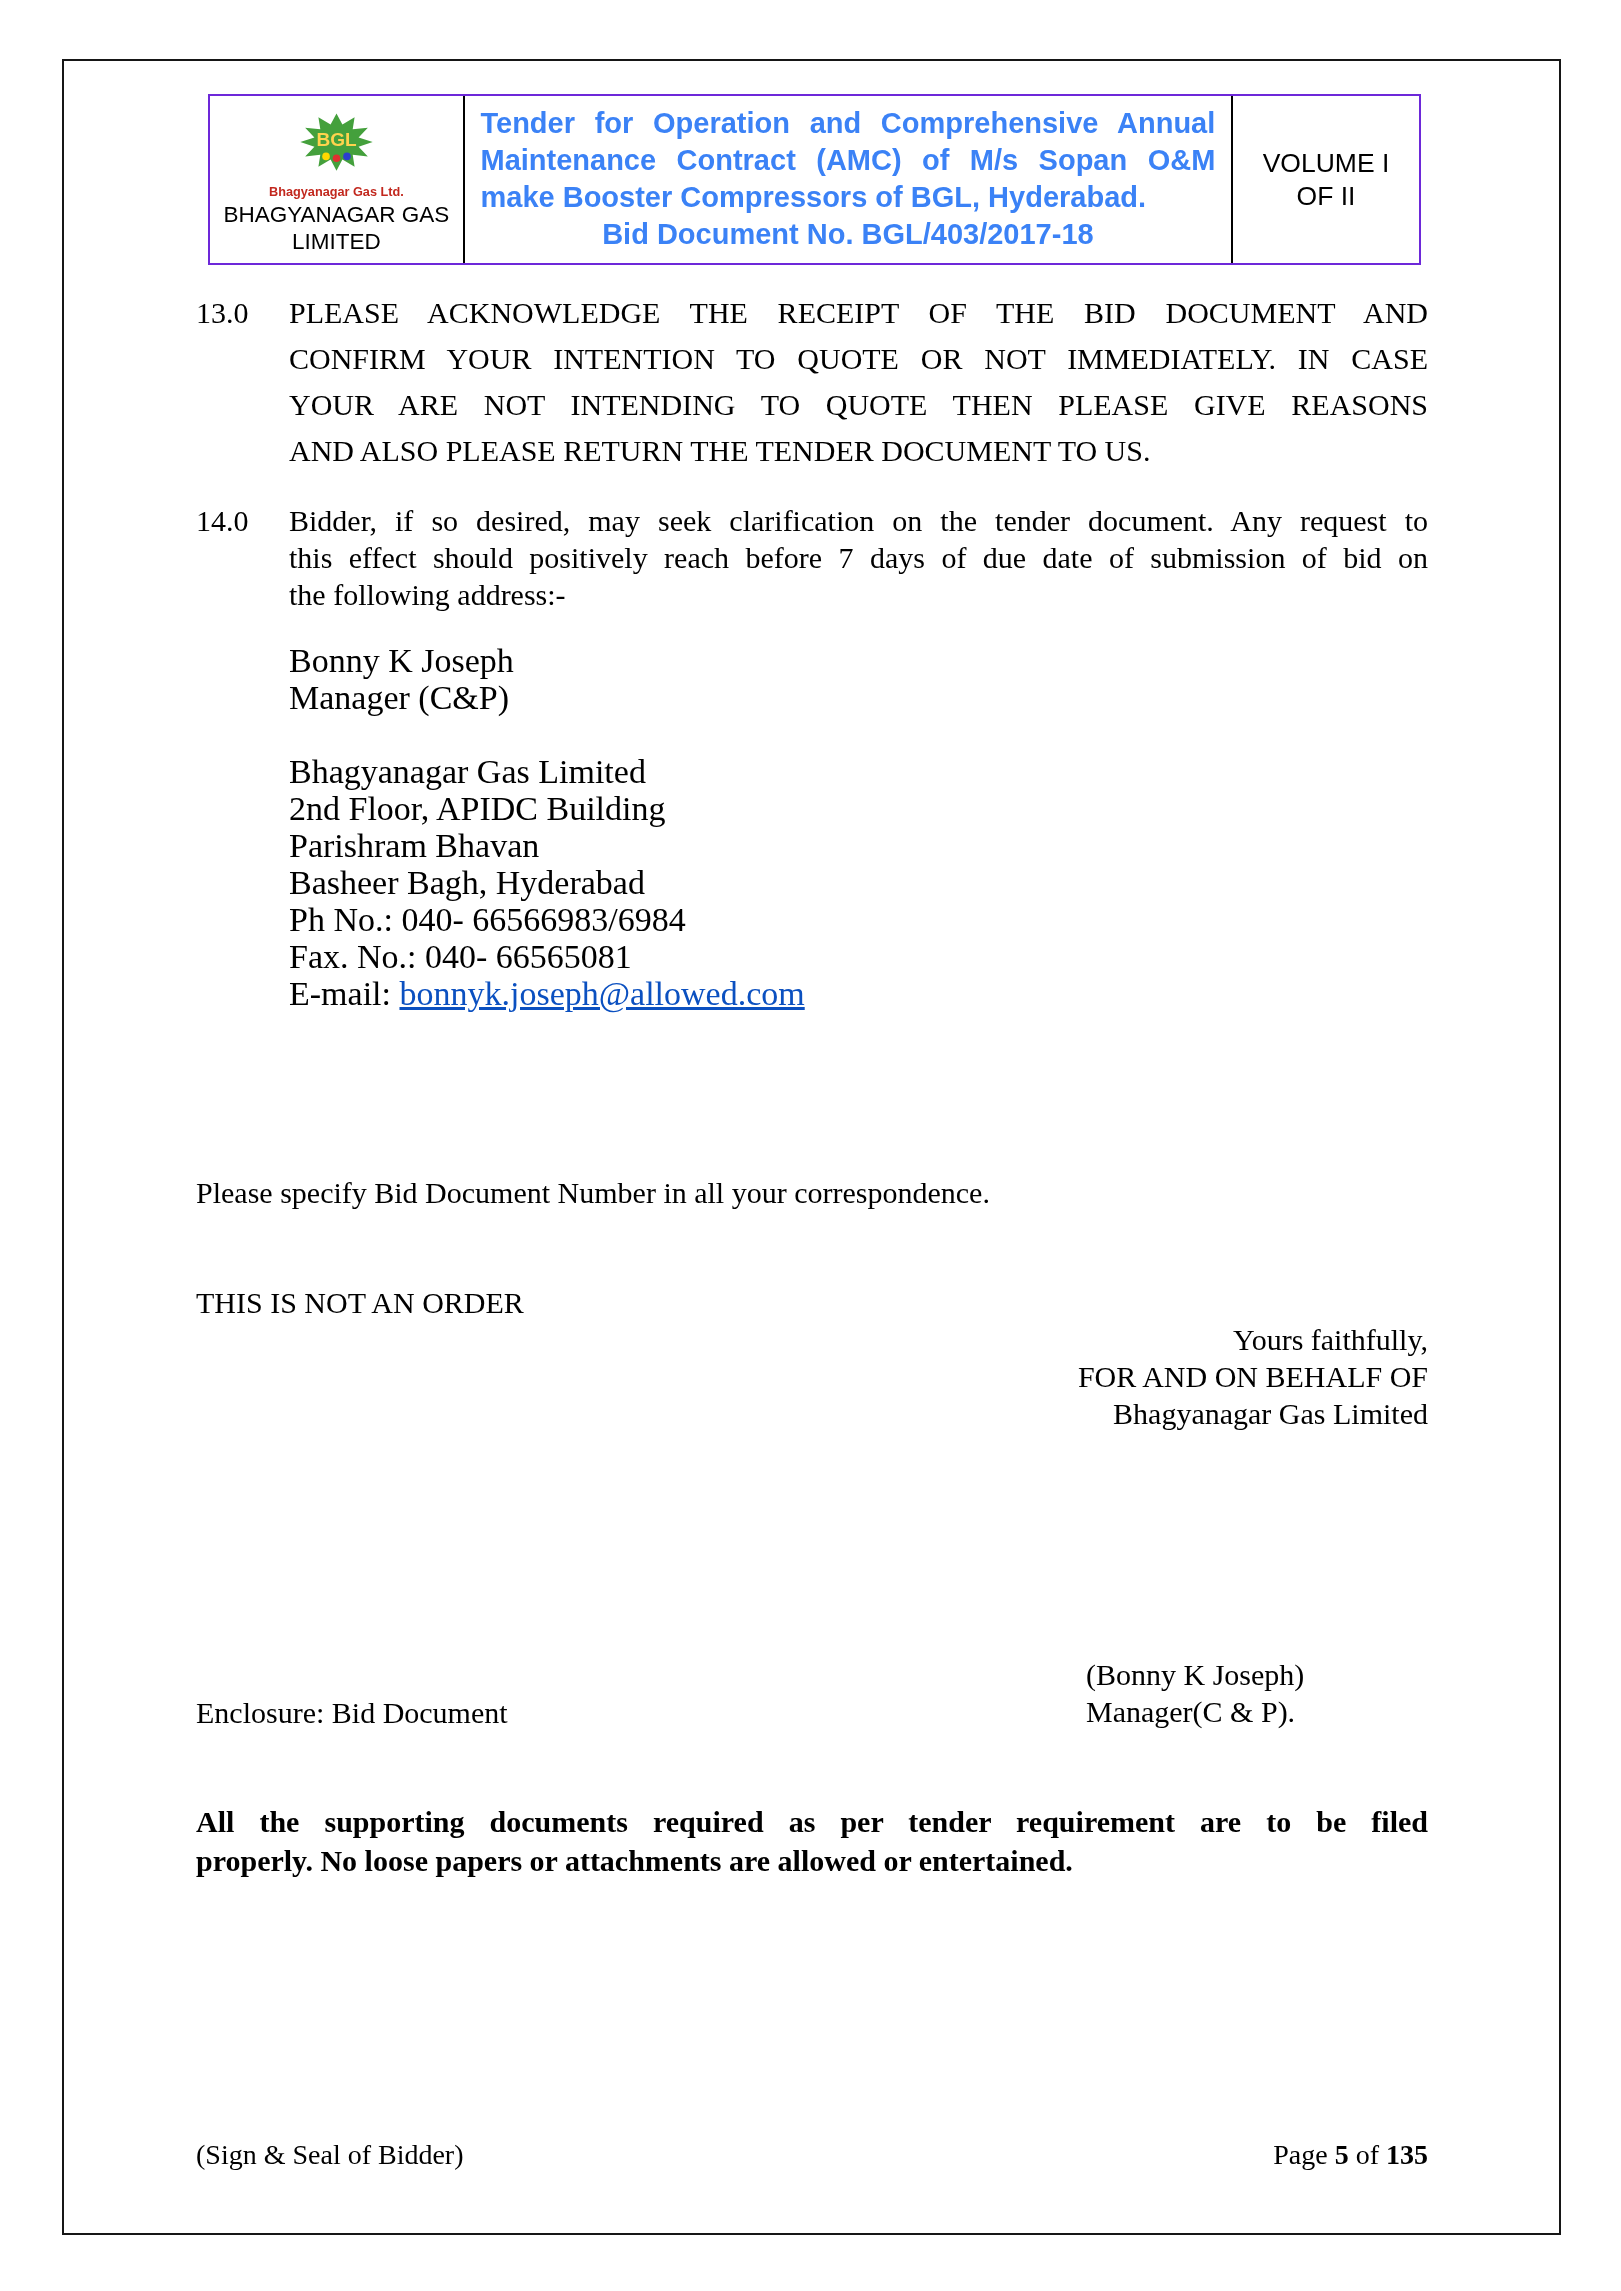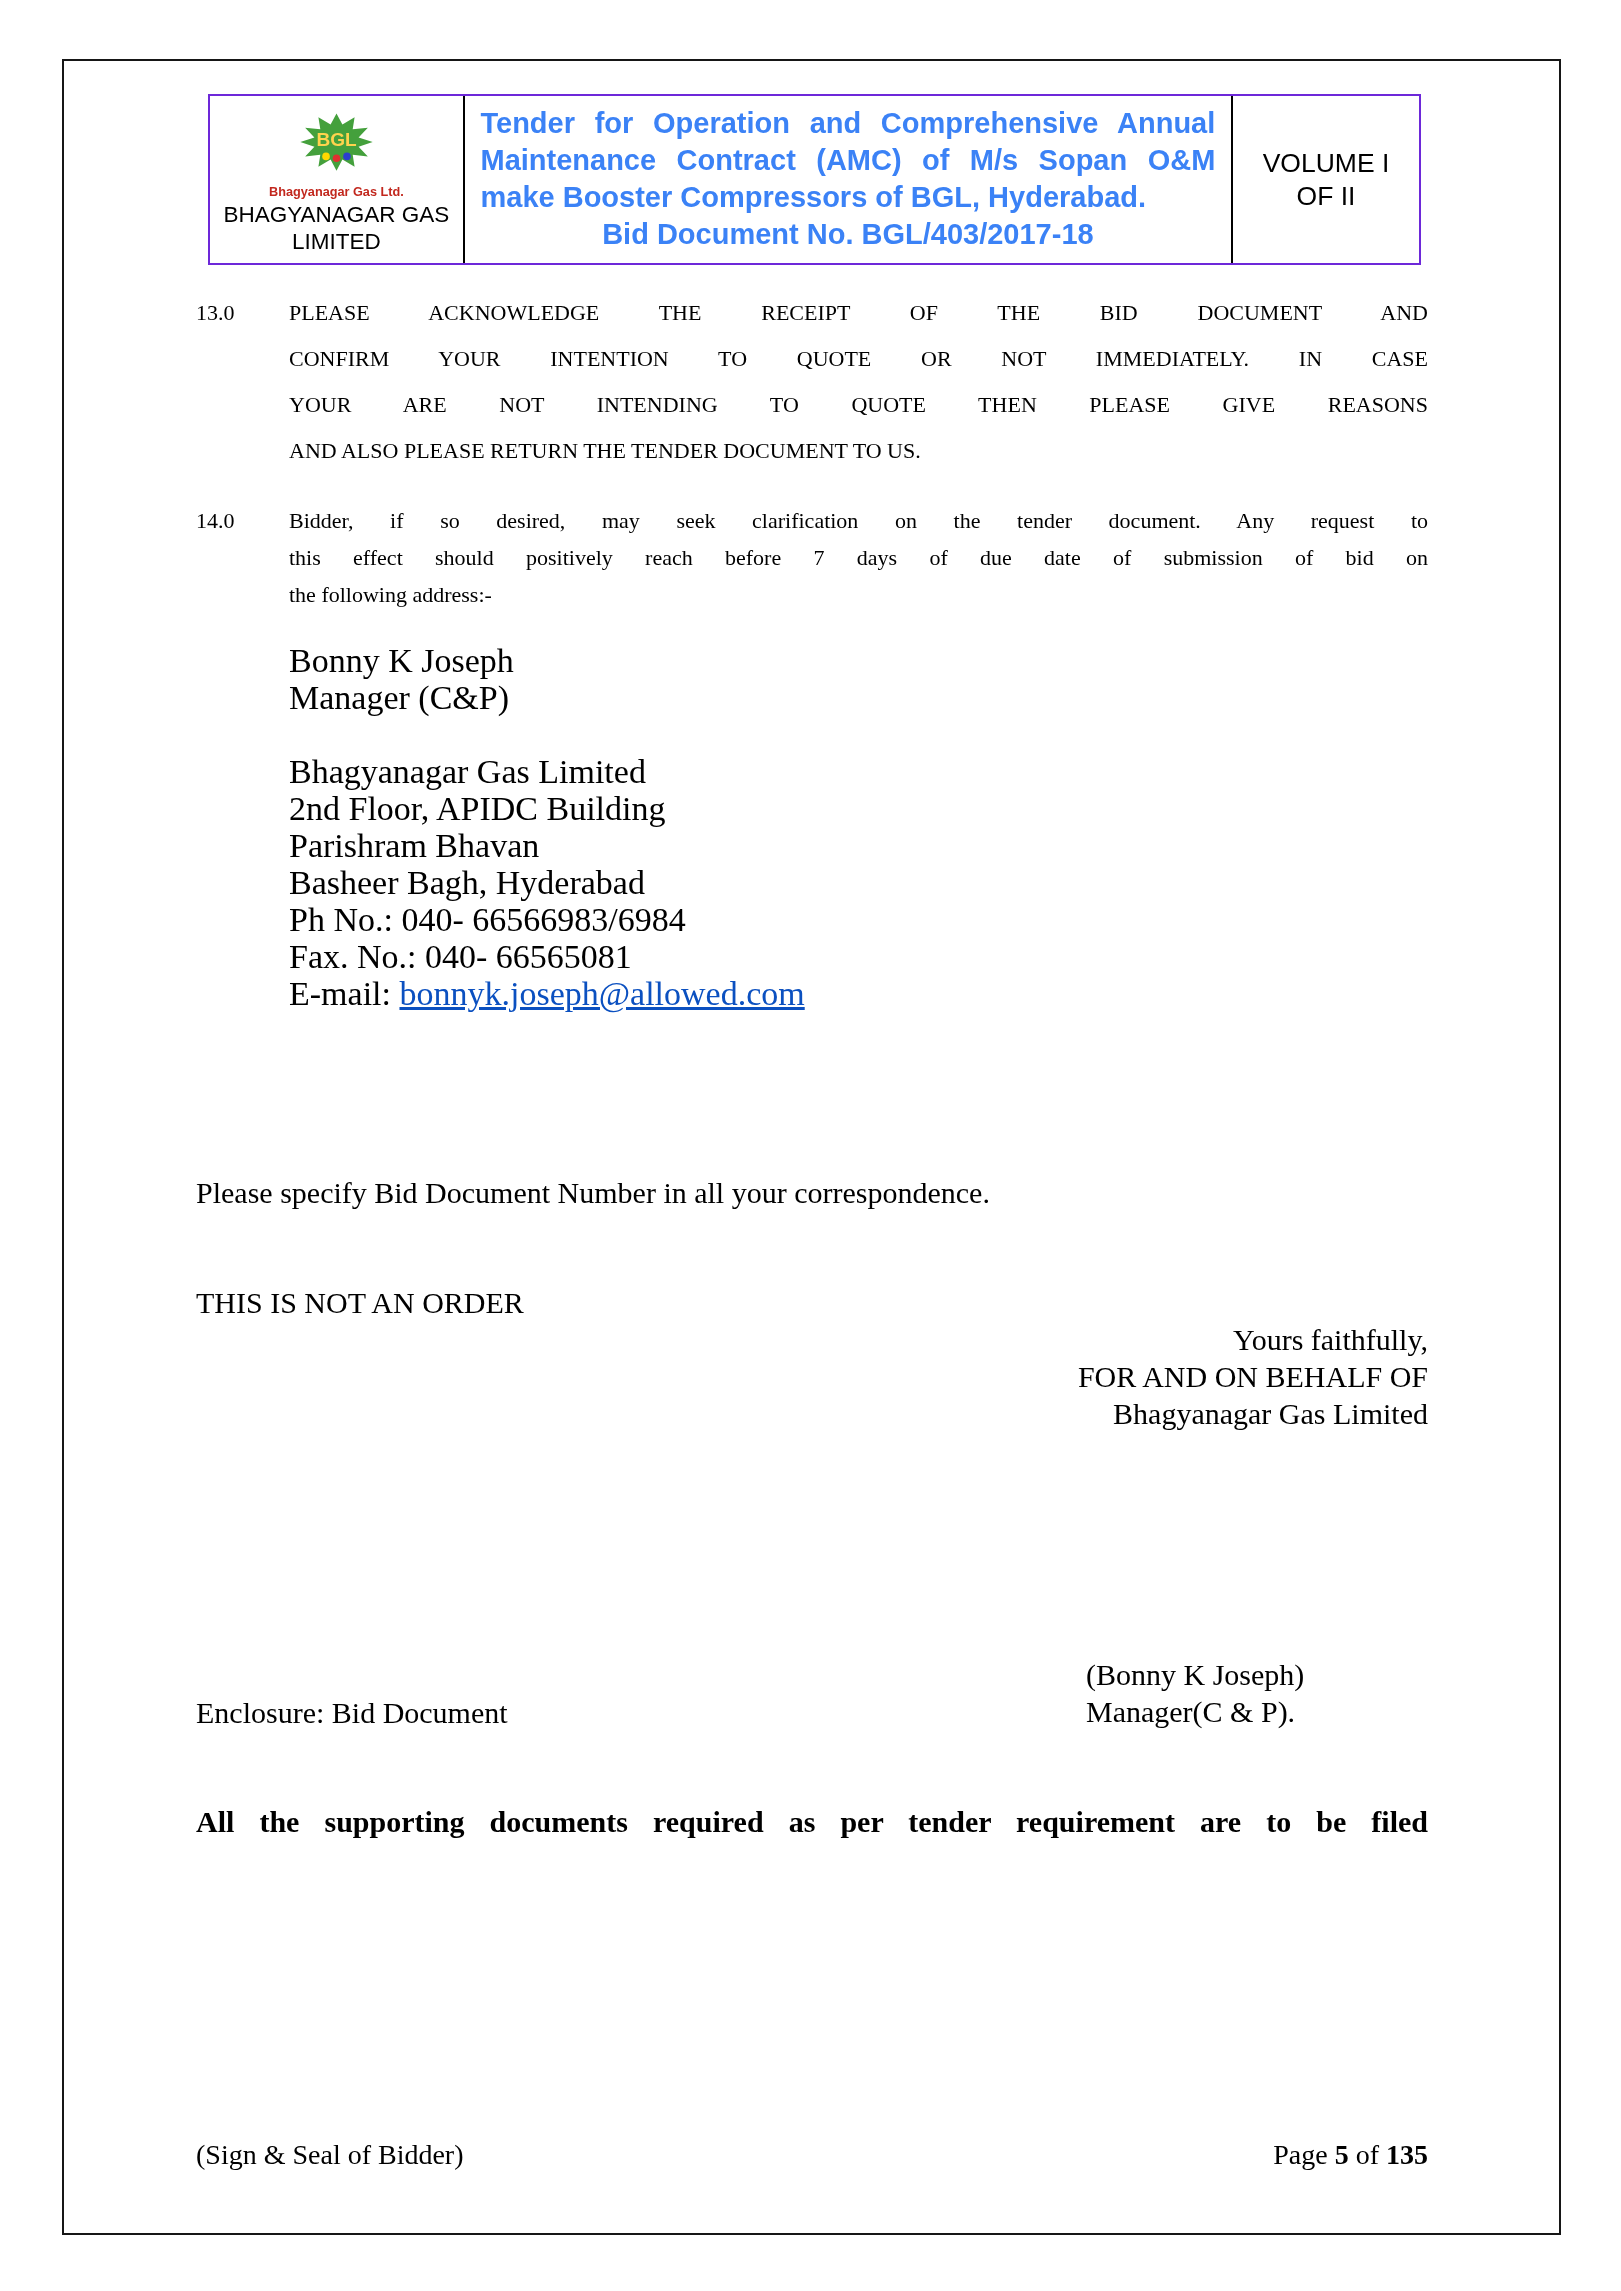--- a/index.html
+++ b/index.html
@@ -27,21 +27,21 @@
   .jline{text-align:justify;text-align-last:justify;}
   .center{text-align:center;}
   .volume-cell{
     width:186px;border-left:2px solid #000;
     display:flex;flex-direction:column;align-items:center;justify-content:center;
     font-size:26.5px;line-height:33px;
   }
 
   
   .abs{position:absolute;}
-  .clause{left:196px;width:1232px;display:flex;align-items:flex-start;font-size:22px;}
+  .clause{left:196px;width:1232px;display:flex;align-items:flex-start;font-size:30px;}
   .clause-num{width:93px;flex:0 0 93px;}
   .clause-body{flex:1;}
   .c13 .line{line-height:46px;}
   .c13 .clause-num,.c13-num{line-height:46px;}
   .c14 .line{line-height:37px;font-family:Liberation Serif, serif;}
   .address{left:289px;font-size:34px;line-height:37px;}
   .blank-line{height:37px;}
   .email{color:#0b50c0;text-decoration:underline;cursor:pointer;}
   .text-block{font-size:30px;line-height:37px;}
   .right-block{left:196px;width:1232px;text-align:right;font-size:30px;line-height:37px;}
@@ -126,18 +126,19 @@
   </div>
 
   <div class="abs sig-block" style="top:1656px;">
     <div>(Bonny K Joseph)</div>
     <div>Manager(C &amp; P).</div>
   </div>
   <div class="abs text-block" style="left:196px;top:1694px;">Enclosure: Bid Document</div>
 
   <div class="abs bold-note" style="top:1802px;">
     <div class="jline">All the supporting documents required as per tender requirement are to be filed</div>
+    <div>properly. No loose papers or attachments are allowed or entertained.</div>
   </div>
 
   <div class="abs footer-left" style="top:2139px;">(Sign &amp; Seal of Bidder)</div>
   <div class="abs footer-right" style="top:2139px;"><span>Page </span><span class="b">5</span><span> of </span><span class="b">135</span></div>
 </div>
 
 
 </body></html>

